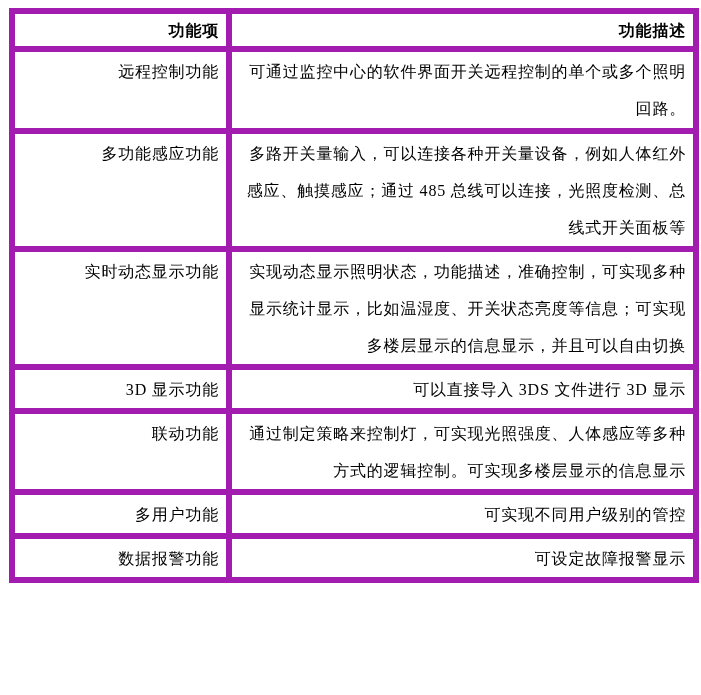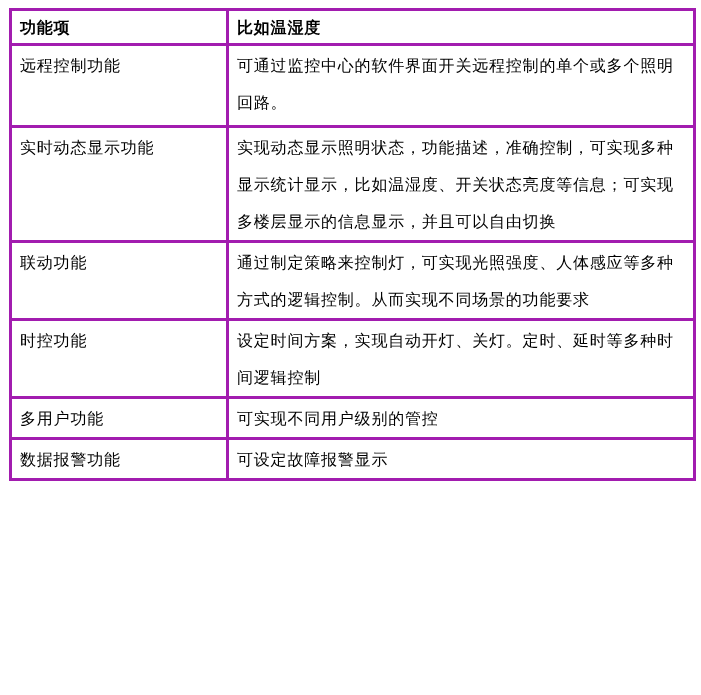--- a/index.html
+++ b/index.html
@@ -17,23 +17,23 @@
   }
   table.feature-table {
     border-collapse: collapse;
     table-layout: fixed;
     width: 684px;
     border: 2px solid #000000;
   }
   col.c1 { width: 217px; }
   col.c2 { width: 467px; }
   th, td {
-    border: 3px solid #a21caf;
+    border: 6px solid #a21caf;
     vertical-align: top;
-    text-align: left;
+    text-align: right;
     padding: 1px 7px 0 8px;
     font-size: 16px;
     line-height: 37px;
     letter-spacing: 0.8px;
     font-weight: normal;
     overflow: hidden;
     word-break: break-all;
   }
   thead th {
     font-weight: bold;
@@ -54,39 +54,43 @@
 <body>
 
 <table class="feature-table">
   <colgroup>
     <col class="c1">
     <col class="c2">
   </colgroup>
   <thead>
     <tr class="r-header">
       <th>功能项</th>
-      <th>比如温湿度</th>
+      <th>功能描述</th>
     </tr>
   </thead>
   <tbody>
     <tr class="r0">
       <td>远程控制功能</td>
       <td>可通过监控中心的软件界面开关远程控制的单个或多个照明回路。</td>
     </tr>
+    <tr class="r2">
+      <td>多功能感应功能</td>
+      <td>多路开关量输入，可以连接各种开关量设备，例如人体红外感应、触摸感应；通过 485 总线可以连接，光照度检测、总线式开关面板等</td>
+    </tr>
     <tr class="r3">
       <td>实时动态显示功能</td>
       <td>实现动态显示照明状态，功能描述，准确控制，可实现多种显示统计显示，比如温湿度、开关状态亮度等信息；可实现多楼层显示的信息显示，并且可以自由切换</td>
     </tr>
+    <tr class="r4">
+      <td>3D 显示功能</td>
+      <td>可以直接导入 3DS 文件进行 3D 显示</td>
+    </tr>
     <tr class="r5">
       <td>联动功能</td>
-      <td>通过制定策略来控制灯，可实现光照强度、人体感应等多种方式的逻辑控制。从而实现不同场景的功能要求</td>
-    </tr>
-    <tr class="r6">
-      <td>时控功能</td>
-      <td>设定时间方案，实现自动开灯、关灯。定时、延时等多种时间逻辑控制</td>
+      <td>通过制定策略来控制灯，可实现光照强度、人体感应等多种方式的逻辑控制。可实现多楼层显示的信息显示</td>
     </tr>
     <tr class="r7">
       <td>多用户功能</td>
       <td>可实现不同用户级别的管控</td>
     </tr>
     <tr class="r8">
       <td>数据报警功能</td>
       <td>可设定故障报警显示</td>
     </tr>
   </tbody>

